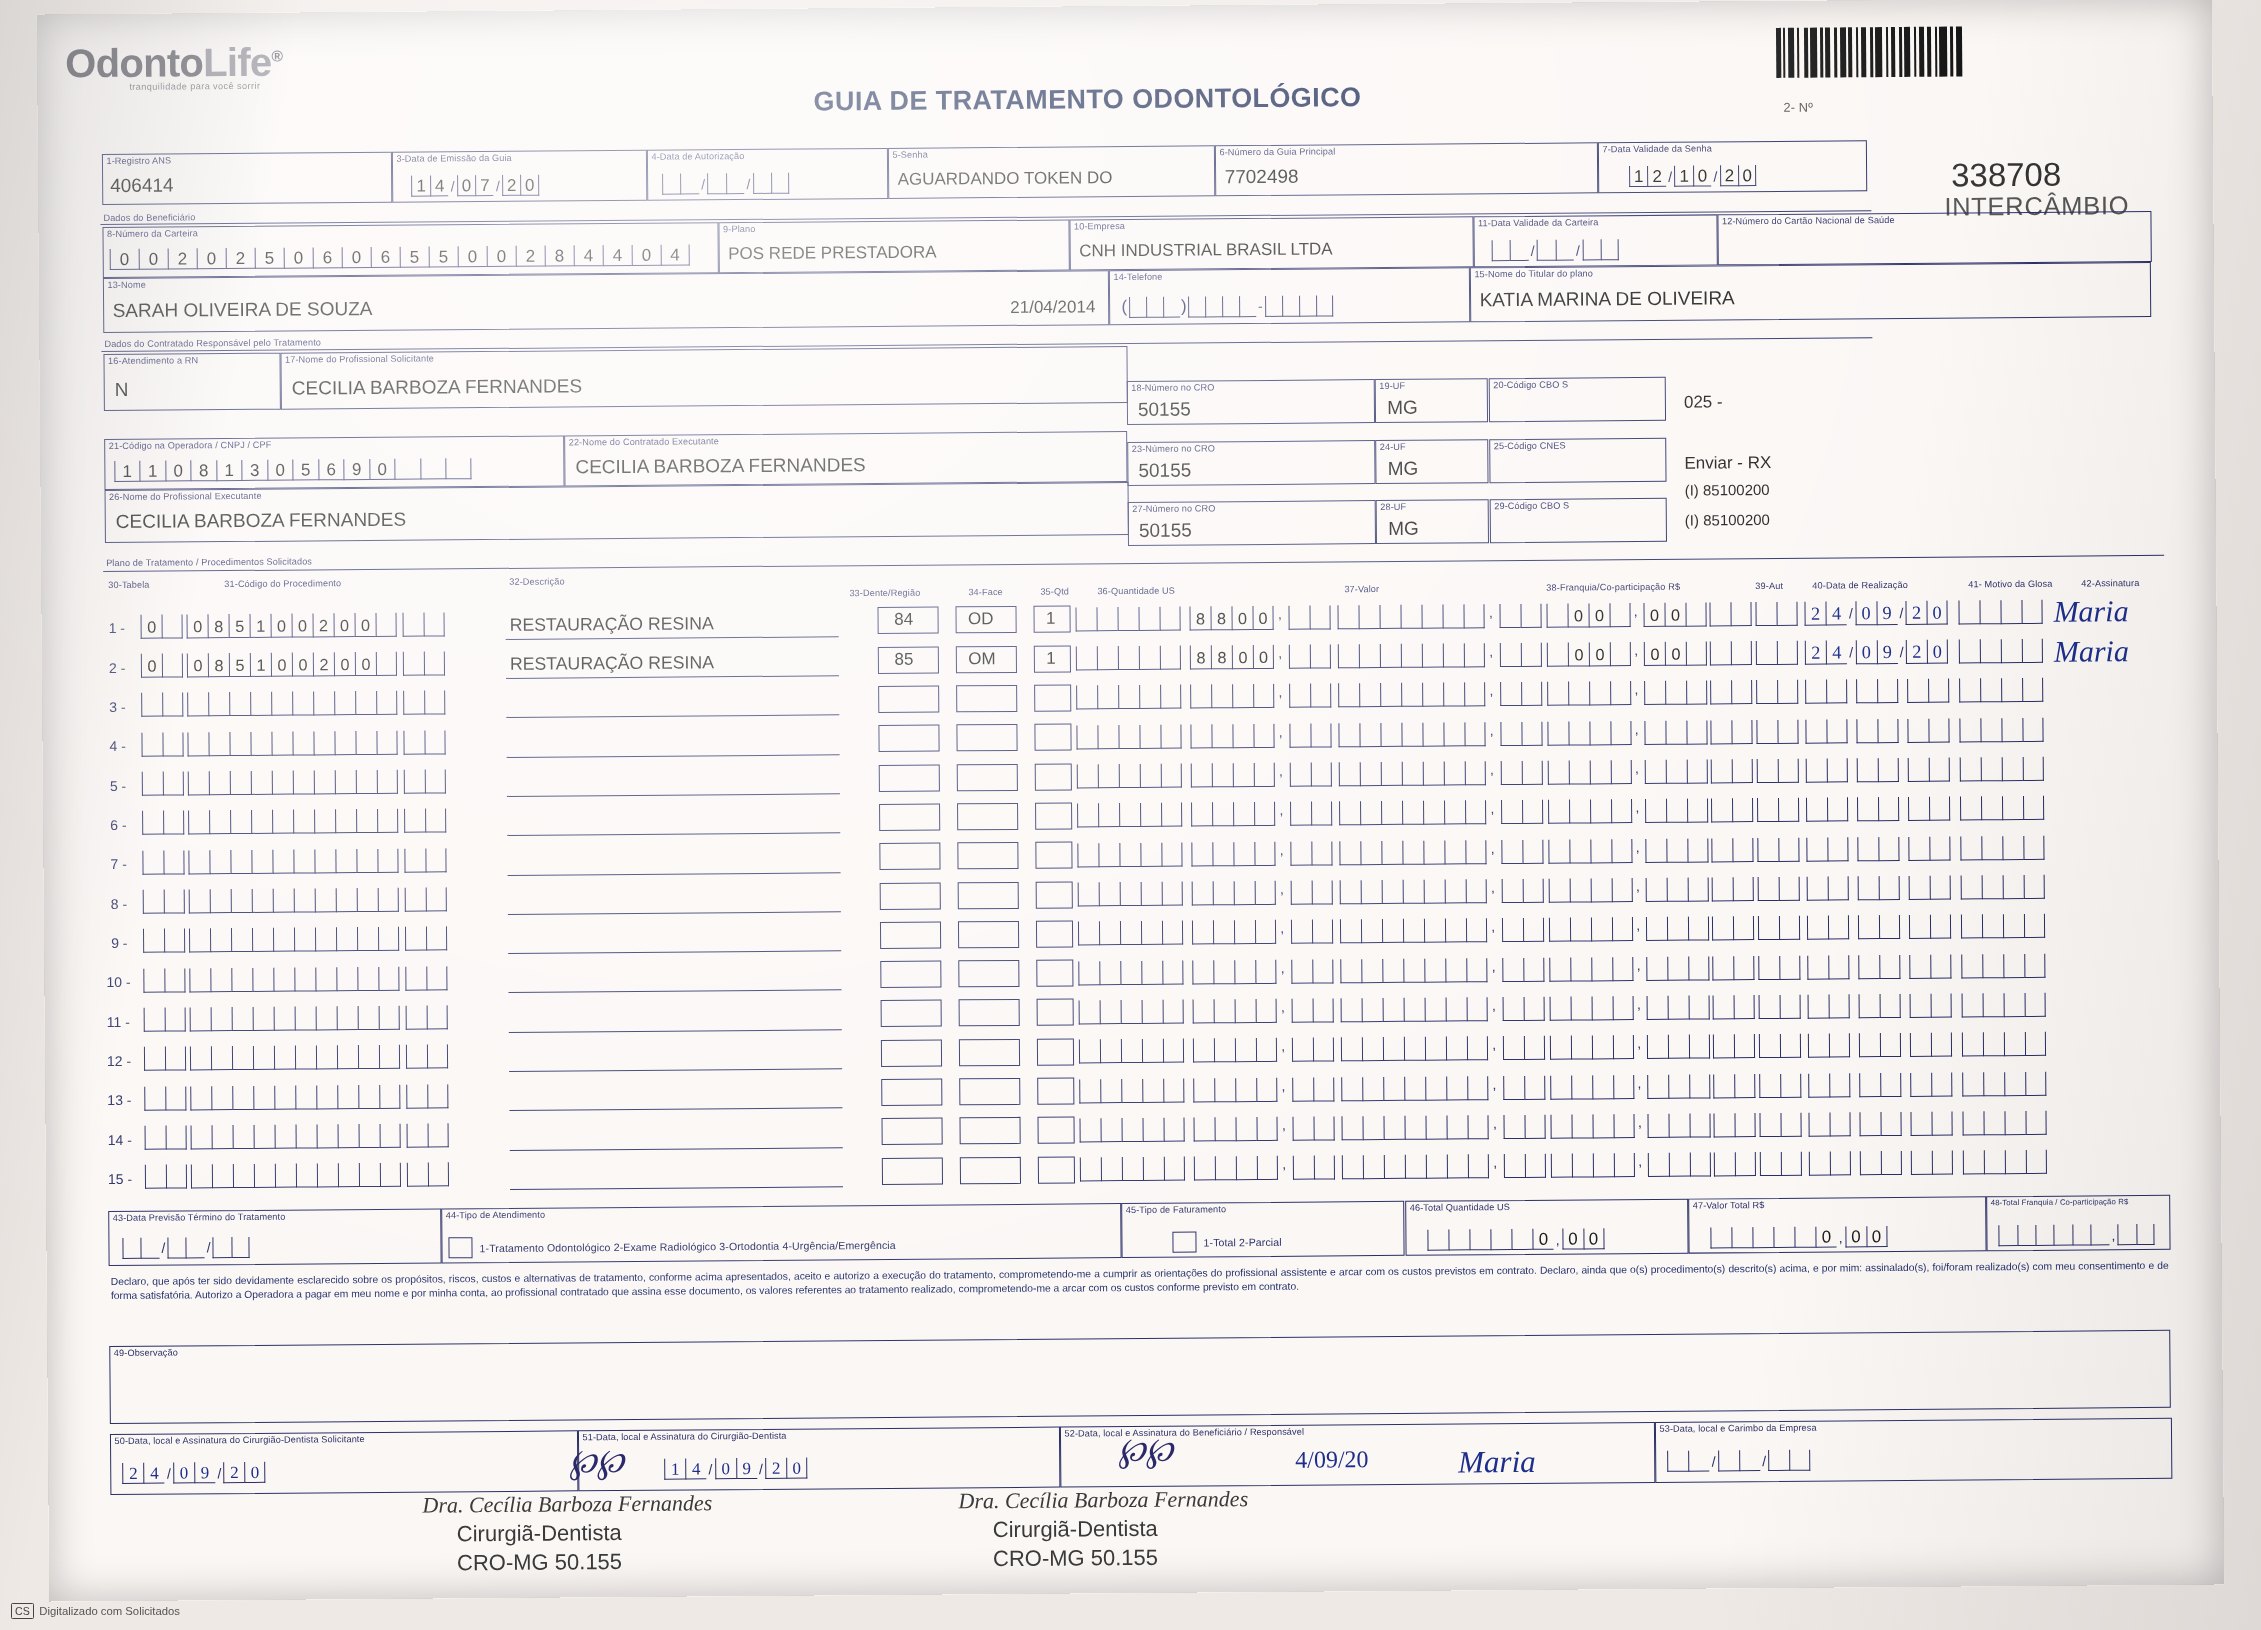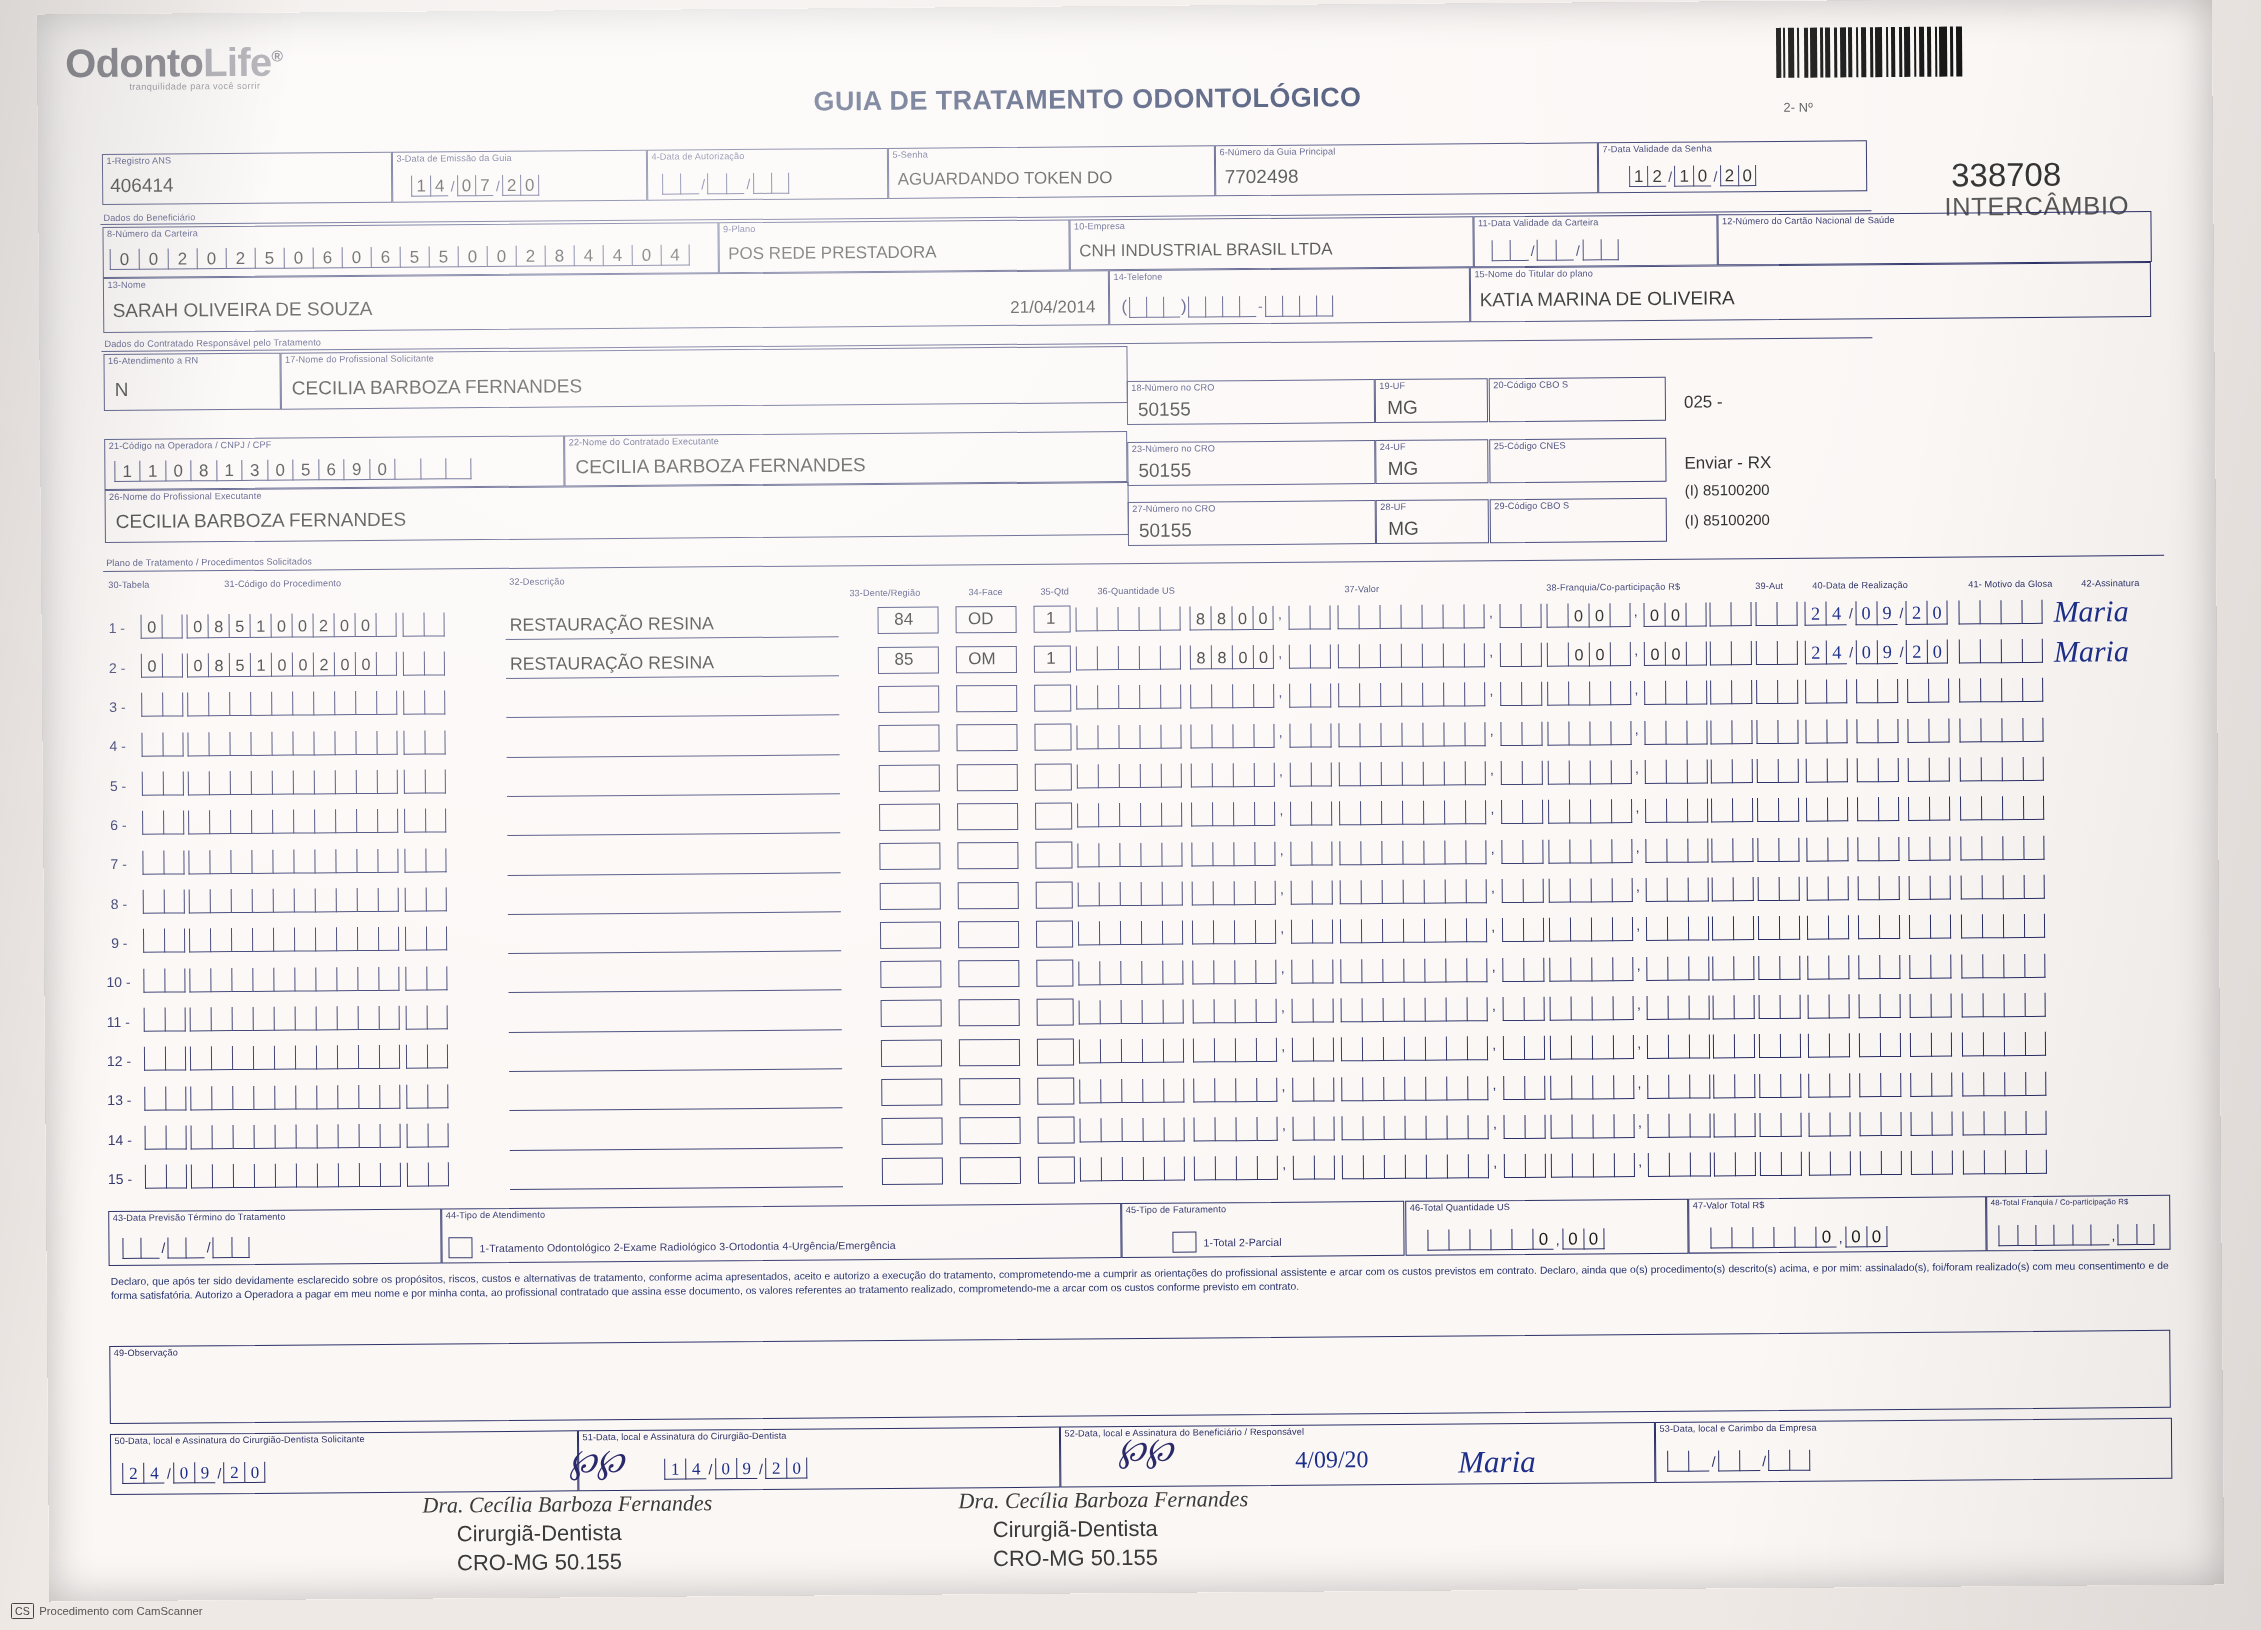--- a/index.html
+++ b/index.html
@@ -2078,16 +2078,16 @@
       <div style="font-size:22px;color:#3a3a3a;margin-top:2.8px;margin-left:34px;">Cirurgiã-Dentista</div>
       <div style="font-size:22px;color:#3a3a3a;margin-top:2.8px;margin-left:34px;">CRO-MG 50.155</div>
     </div>
 
   </div>
 
   <div id="shade"></div>
 
   <div class="cs">
     <span class="mark">CS</span>
-    <span>Procedimento com CamScanner</span>
+    <span>Digitalizado com Solicitados</span>
   </div>
 </div>
 
 
 </body></html>

